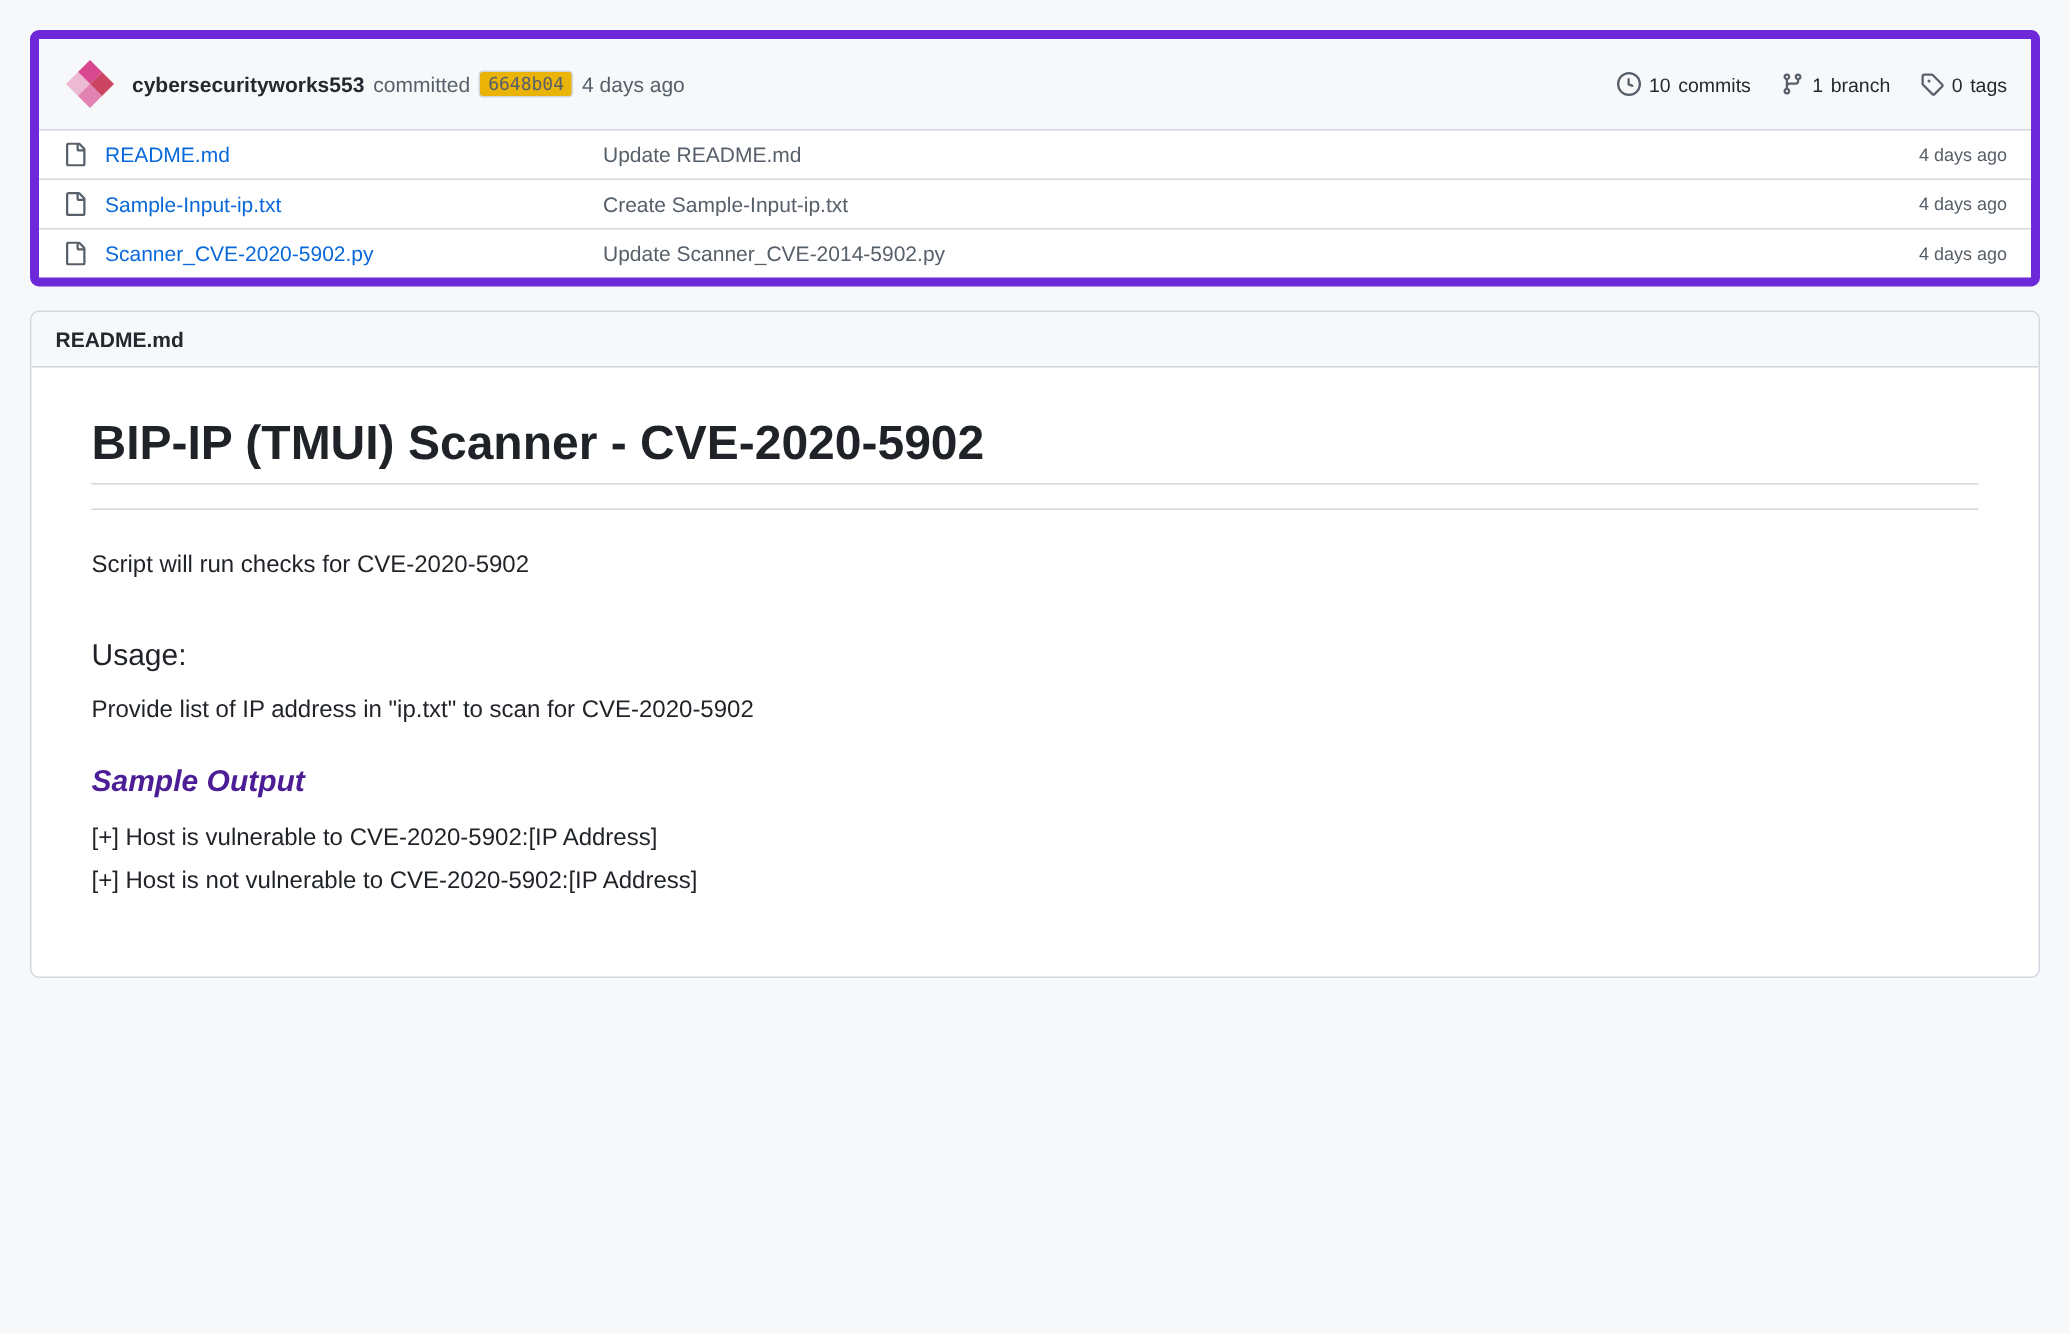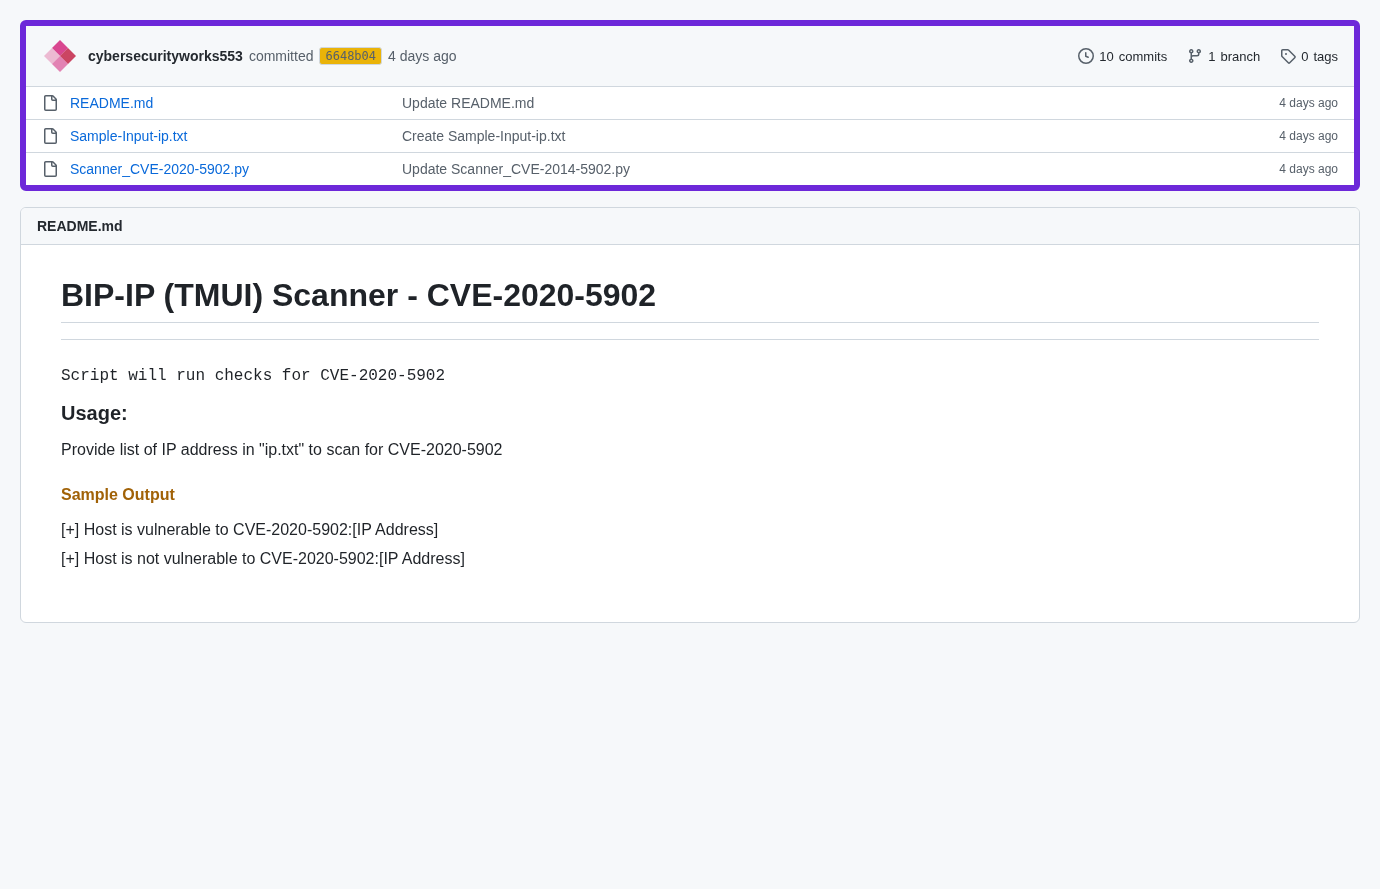--- a/index.html
+++ b/index.html
@@ -183,44 +183,44 @@
       font-weight: 700;
       color: #1f2328;
       margin-bottom: 16px;
       padding-bottom: 8px;
       border-bottom: 1px solid #d0d7de;
     }
 
     .readme-desc {
       font-size: 16px;
       color: #1f2328;
-      margin-bottom: 12px;
+      margin-bottom: 36px;
       line-height: 1.6;
-      font-family: Liberation Mono, monospace;
     }
 
     .readme-section-title {
       font-size: 20px;
-      font-weight: 700;
+      font-weight: 400;
       color: #1f2328;
       margin-bottom: 12px;
     }
 
     .readme-usage-text {
       font-size: 16px;
       color: #1f2328;
       line-height: 1.6;
       margin-bottom: 24px;
     }
 
     .readme-sample-title {
-      font-size: 16px;
+      font-size: 20px;
       font-weight: 600;
-      color: #a16207;
+      color: #4c1d95;
       margin-bottom: 12px;
+      font-style: italic;
     }
 
     .readme-sample-text {
       font-size: 16px;
       color: #1f2328;
       line-height: 1.8;
     }
 
     .divider-line {
       border: none;

